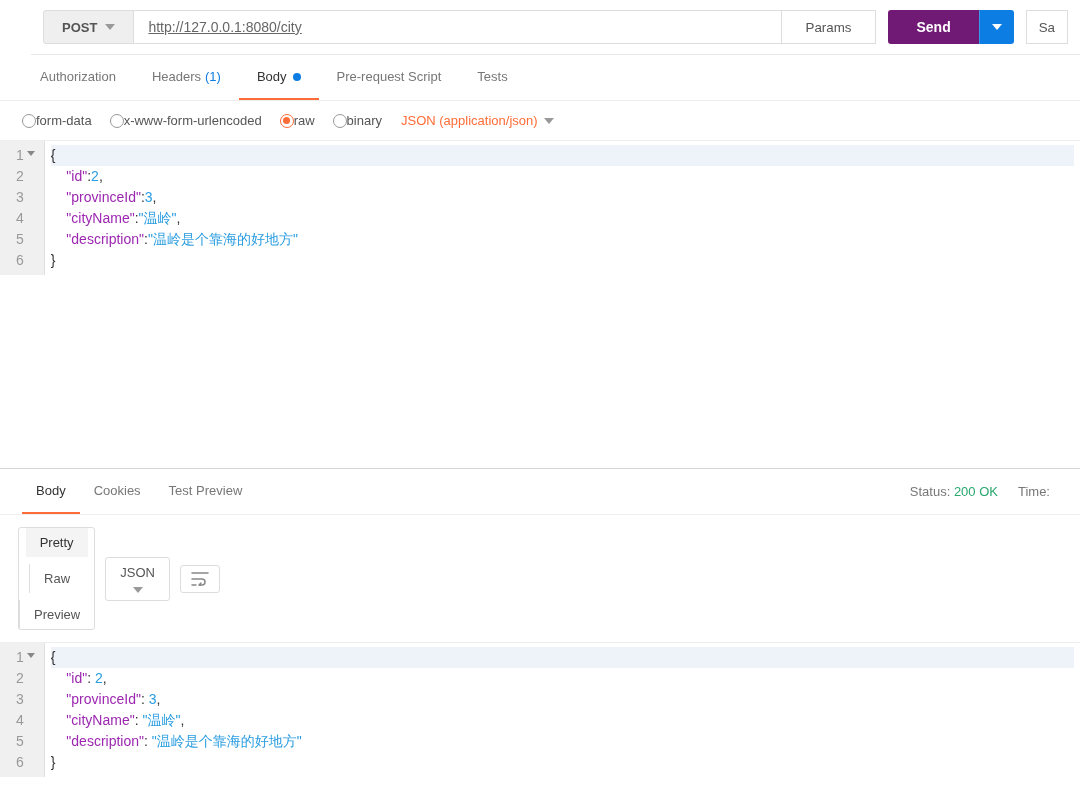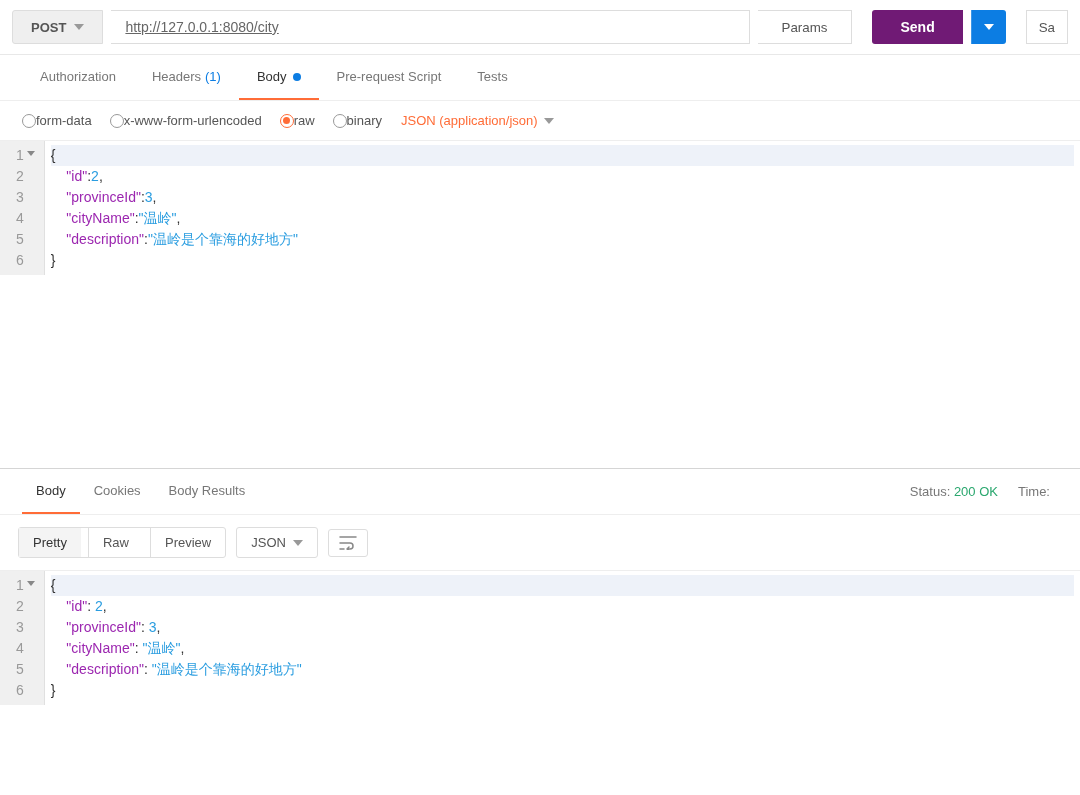--- a/index.html
+++ b/index.html
@@ -1,18 +1,18 @@
 <!DOCTYPE html>
 <html><head>
 <meta charset="utf-8">
 <style>
 * { margin: 0; padding: 0; box-sizing: border-box; font-family: -apple-system, BlinkMacSystemFont, "Segoe UI", Helvetica, Arial, sans-serif; }
 body { background: #fff; color: #333; font-size: 13px; overflow: hidden; }
 
-.top-bar { display: flex; align-items: stretch; padding: 10px 12px; gap: 8px; border-bottom: 1px solid #e8e8e8; }
+.top-bar { display: flex; align-items: stretch; padding: 10px 12px; gap: 0; border-bottom: 1px solid #e8e8e8; margin-left: 31px; }
 .method-select { background: #efefef; border: 1px solid #ddd; border-radius: 3px 0 0 3px; padding: 8px 18px; display: flex; align-items: center; gap: 8px; font-weight: bold; color: #555; cursor: pointer; }
 .url-input { flex: 1; border: 1px solid #ddd; border-left: none; border-radius: 0; padding: 8px 14px; font-size: 14px; color: #666; outline: none; text-decoration: underline; }
 .params-btn { border: 1px solid #ddd; border-left: none; background: #fff; padding: 8px 24px; color: #555; cursor: pointer; }
 .send-btn { background: #701a75; color: #fff; border: none; border-radius: 3px 0 0 3px; padding: 8px 28px; font-weight: 600; margin-left: 12px; cursor: pointer; font-size: 14px; }
 .send-dd { background: #0c7de3; border-left: 1px solid #3b96e8; border-top: none; border-right: none; border-bottom: none; border-radius: 0 3px 3px 0; color: #fff; padding: 8px 12px; cursor: pointer; display: flex; align-items: center; }
 .save-btn { border: 1px solid #ddd; background: #fff; padding: 8px 12px; margin-left: 12px; color: #555; cursor: pointer; }
 
 .chevdown { display: inline-block; width: 0; height: 0; border-left: 5px solid transparent; border-right: 5px solid transparent; border-top: 6px solid currentColor; }
 
 .req-tabs { display: flex; padding: 0 22px; border-bottom: 1px solid #eee; }
@@ -41,21 +41,21 @@
 
 .req-editor { height: 328px; overflow: auto; border-bottom: 1px solid #d5d5d5; }
 
 .resp-tabs { display: flex; padding: 0 22px; border-bottom: 1px solid #eee; align-items: center; }
 .resp-tab { padding: 14px 14px; color: #777; cursor: pointer; border-bottom: 2px solid transparent; }
 .resp-tab.active { color: #333; border-bottom: 2px solid #ff6c37; }
 .resp-meta { margin-left: auto; display: flex; gap: 20px; color: #777; padding-right: 8px; }
 .resp-meta .val { color: #2aa76e; }
 
 .view-bar { display: flex; align-items: center; padding: 12px 18px; gap: 10px; border-bottom: 1px solid #eee; }
-.view-seg { border: 1px solid #ddd; background: #fff; border-radius: 3px; padding: 7px 14px; color: #555; cursor: pointer; display: flex; align-items: center; gap: 7px; }
+.view-seg { border: 1px solid #ddd; background: #fff; border-radius: 3px; padding: 7px 14px; color: #555; cursor: pointer; display: flex; align-items: center; gap: 7px; flex-direction: column; }
 .view-seg.group { padding: 0; display: flex; }
 .view-seg.group span { padding: 7px 14px; cursor: pointer; }
 .view-seg.group span.on { background: #f4f4f4; color: #333; }
 .view-seg.group span + span { border-left: 1px solid #ddd; }
 .wrap-btn { border: 1px solid #ddd; background: #fff; border-radius: 3px; padding: 6px 10px; cursor: pointer; color: #777; display: flex; align-items: center; }
 
 .resp-editor { height: 200px; overflow: auto; }
 </style>
 </head>
 <body>
@@ -132,21 +132,21 @@
     <span class="k">"provinceId"</span><span class="p">:</span><span class="n">3</span><span class="p">,</span>
     <span class="k">"cityName"</span><span class="p">:</span><span class="s">"温岭"</span><span class="p">,</span>
     <span class="k">"description"</span><span class="p">:</span><span class="s">"温岭是个靠海的好地方"</span>
 <span class="p">}</span></div>
   </div>
 </div>
 
 <div class="resp-tabs">
   <div class="resp-tab active">Body</div>
   <div class="resp-tab">Cookies</div>
-  <div class="resp-tab">Body Results</div>
+  <div class="resp-tab">Test Preview</div>
   <div class="resp-meta">
     <div><span>Status:</span> <span class="val">200 OK</span></div>
     <div><span>Time:</span></div>
   </div>
 </div>
 
 <div class="view-bar">
   <div class="view-seg group">
     <span class="on">Pretty</span>
     <span>Raw</span>

